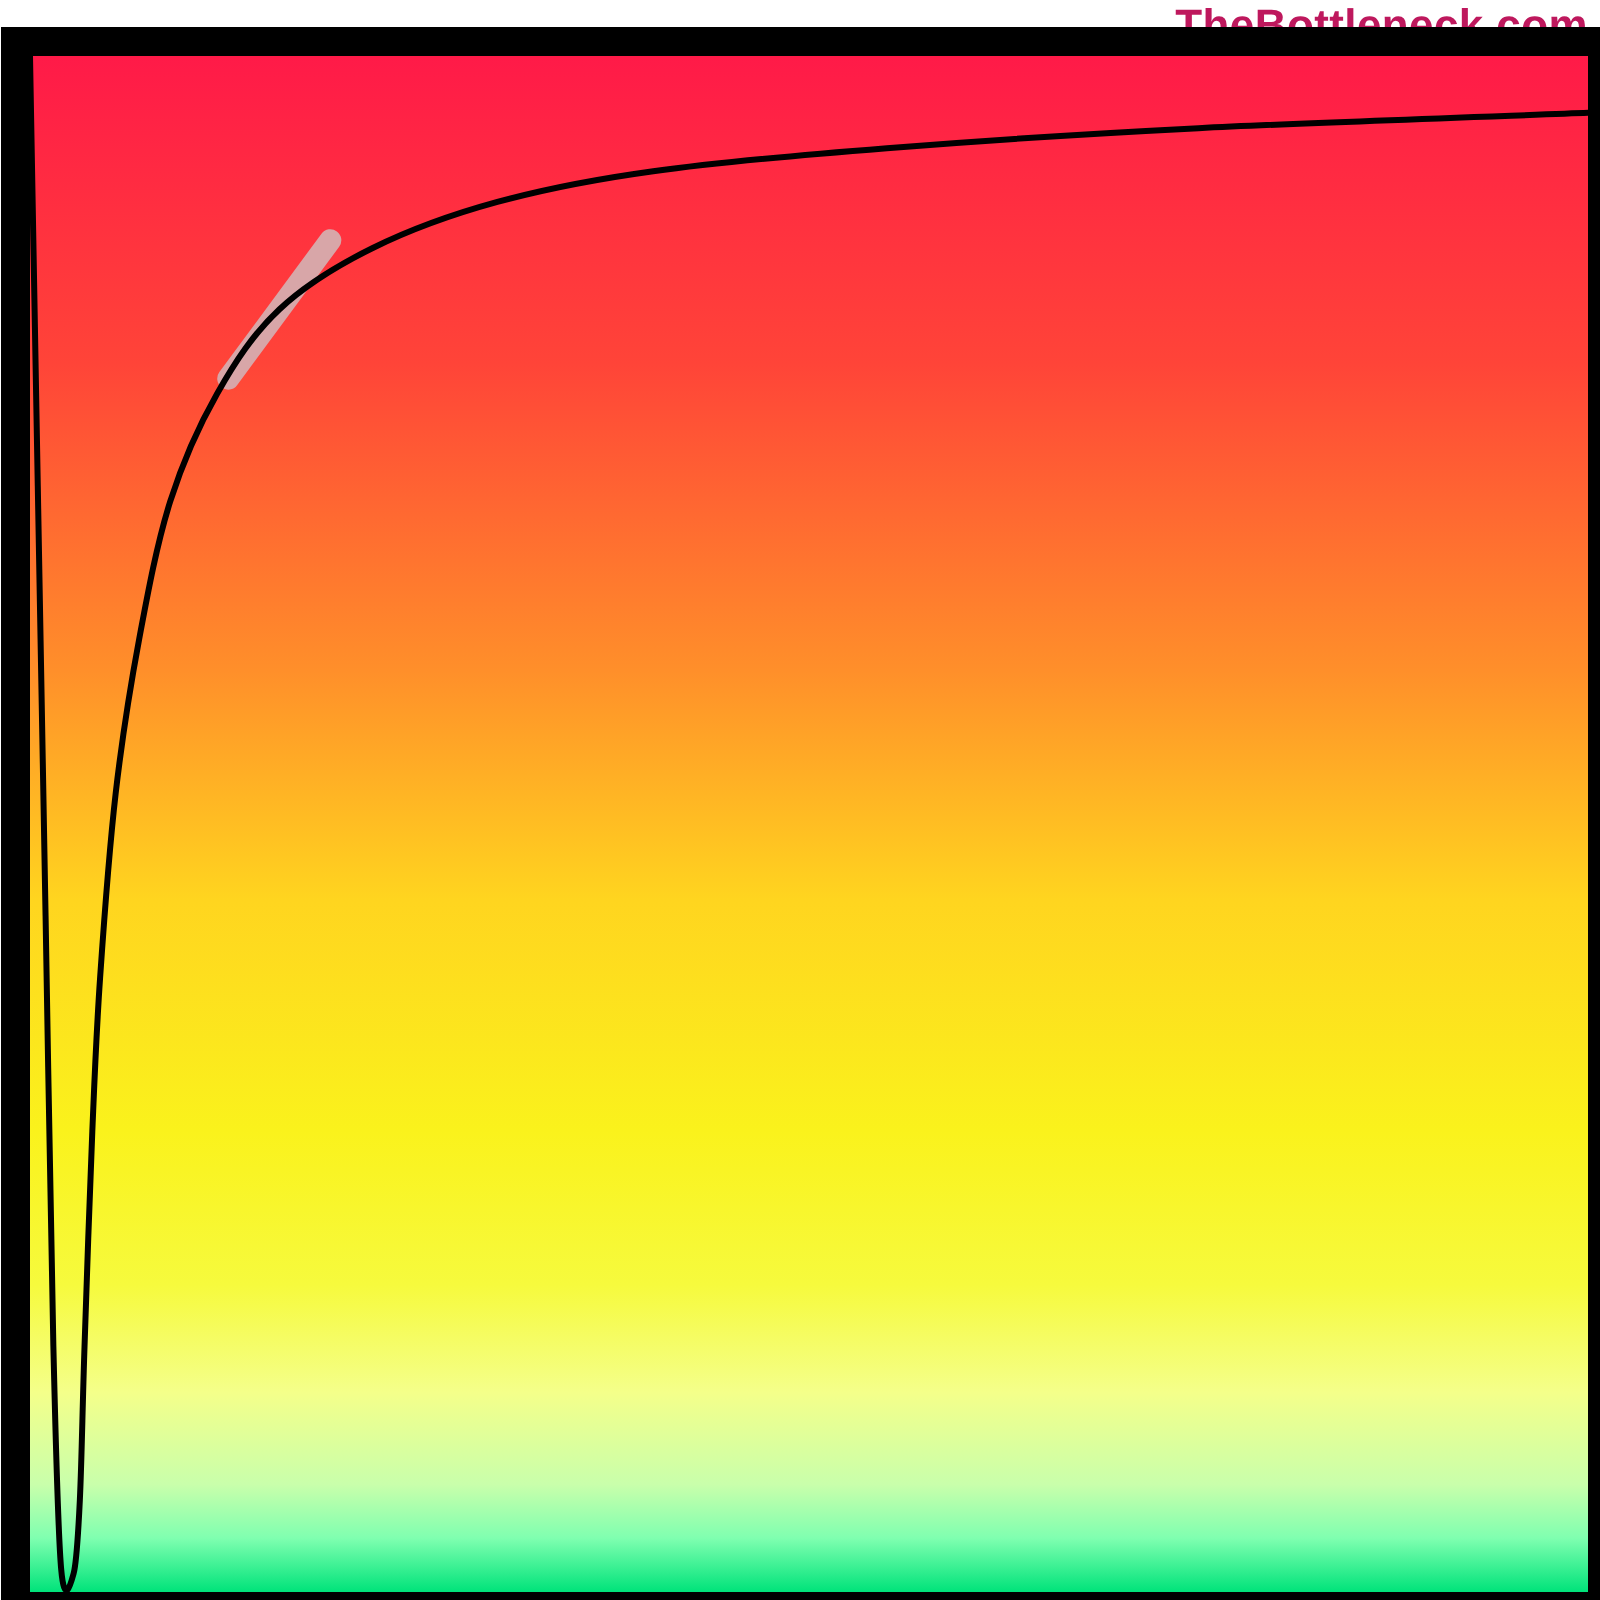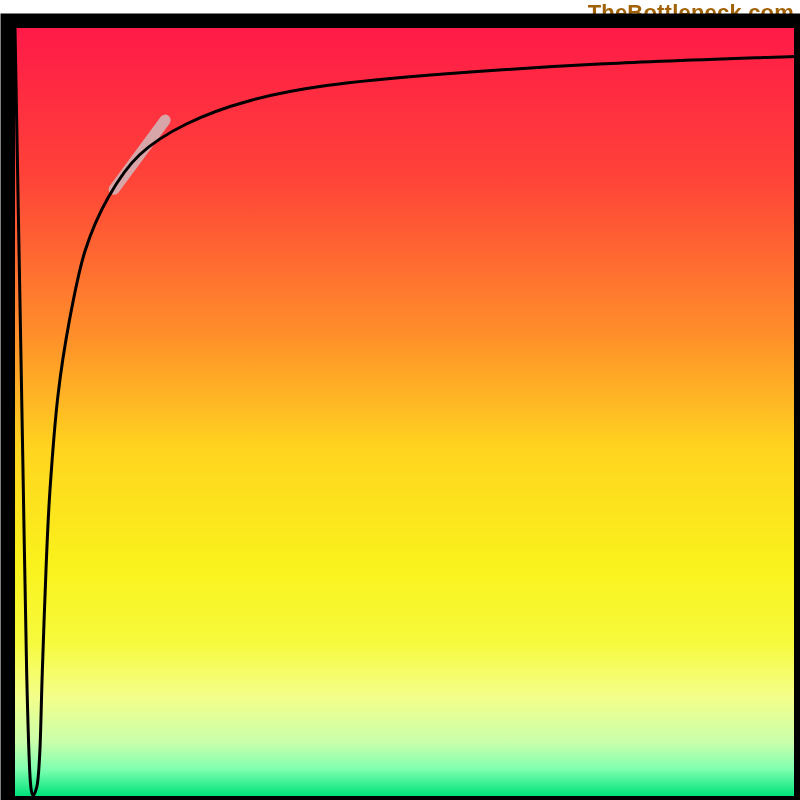--- a/index.html
+++ b/index.html
@@ -15,21 +15,21 @@
     position: relative;
     width: 800px;
     height: 800px;
   }
   .attribution {
     position: absolute;
     top: 0;
     right: 6px;
     font-size: 22px;
     font-weight: 600;
-    color: #a16207;
+    color: #be185d;
     letter-spacing: 0.2px;
     text-align: center;
   }
   svg {
     position: absolute;
     top: 0;
     left: 0;
   }
 </style>
 </head>

